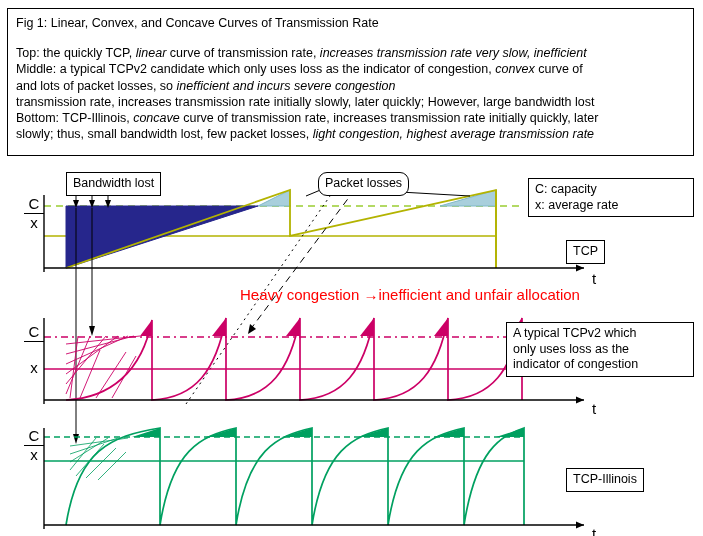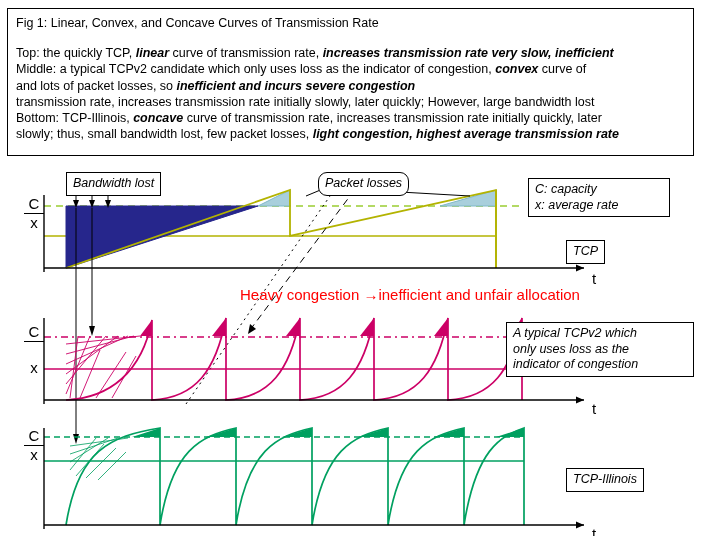--- a/index.html
+++ b/index.html
@@ -17,27 +17,27 @@
     position:absolute;left:7px;top:8px;width:687px;height:148px;
     border:1px solid #000;
     box-sizing:border-box;
     padding:6px 8px 0 8px;
     font-size:12.5px;
     line-height:16.2px;
     color:#000;
   }
   .caption-title{margin:0 0 14px 0;}
   .caption-line{margin:0;}
-  .bi{font-weight:bold;font-style:italic;}
+  .bi{font-weight:normal;font-style:italic;}
 
   
   .lbox{
     position:absolute;border:1px solid #000;background:#fff;
     box-sizing:border-box;font-size:12.5px;color:#000;
-    padding:3px 6px;line-height:15.5px;white-space:nowrap;font-style:italic;
+    padding:3px 6px;line-height:15.5px;white-space:nowrap;
   }
   .lbox.multi{white-space:normal;}
 
   
   .axlab{
     position:absolute;font-size:15px;color:#000;
   }
 
   .cx-wrap{position:absolute;width:20px;text-align:center;}
   .cx-c{font-size:15px;line-height:16px;}
@@ -170,21 +170,21 @@
              C400,450 428,436 464,428 L464,525 C476,450 500,436 524,428 L524,525" fill="none" stroke="#00a060" stroke-width="1.7"></path>
 
     <line x1="44" y1="525" x2="584" y2="525" stroke="#000" stroke-width="1.4"></line>
     <polygon points="584,525 576,521.5 576,528.5" fill="#000"></polygon>
     <line x1="44" y1="428" x2="44" y2="529" stroke="#000" stroke-width="1.4"></line>
   </svg>
 
   <div class="lbox" style="left:66px;top:172px;">Bandwidth lost</div>
   <div class="lbox" style="left:318px;top:172px;border-radius:9px;">Packet losses</div>
 
-  <div class="lbox multi" style="left:528px;top:178px;width:142px;">
+  <div class="lbox multi" style="left:528px;top:178px;width:166px;">
     <div>C: capacity</div>
     <div>x: average rate</div>
   </div>
 
   <div class="lbox" style="left:566px;top:240px;">TCP</div>
 
   <div class="lbox multi" style="left:506px;top:322px;width:188px;">
     <div>A typical TCPv2 which</div>
     <div>only uses loss as the</div>
     <div>indicator of congestion</div>

